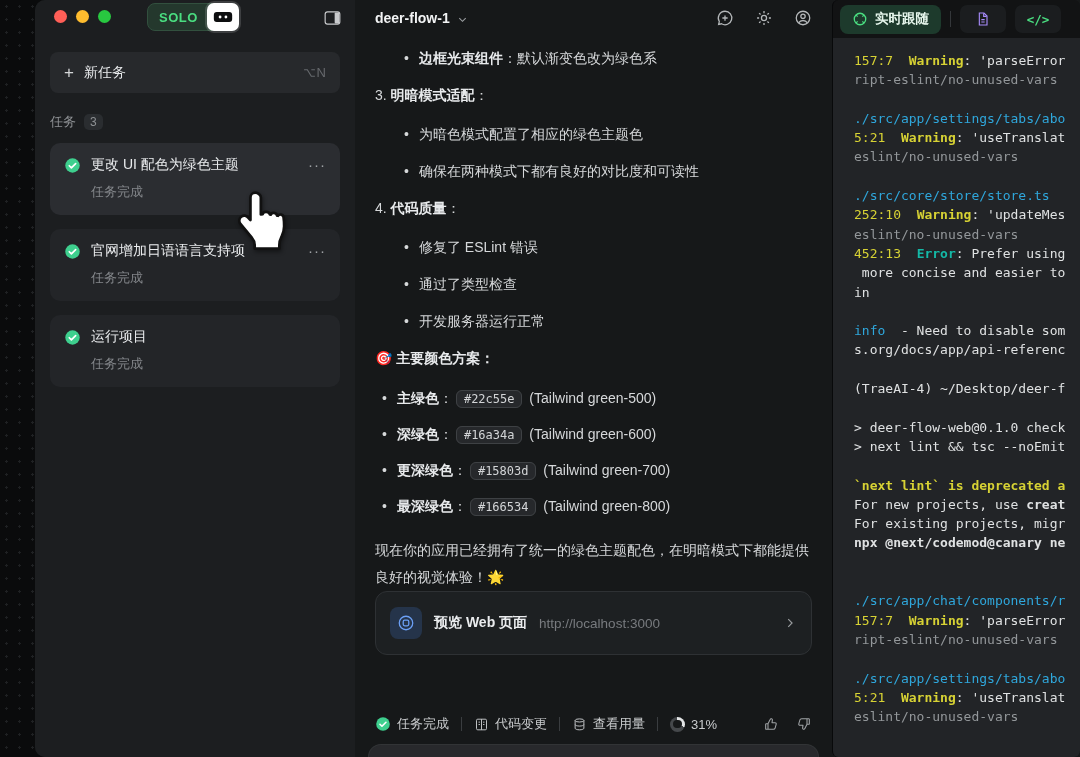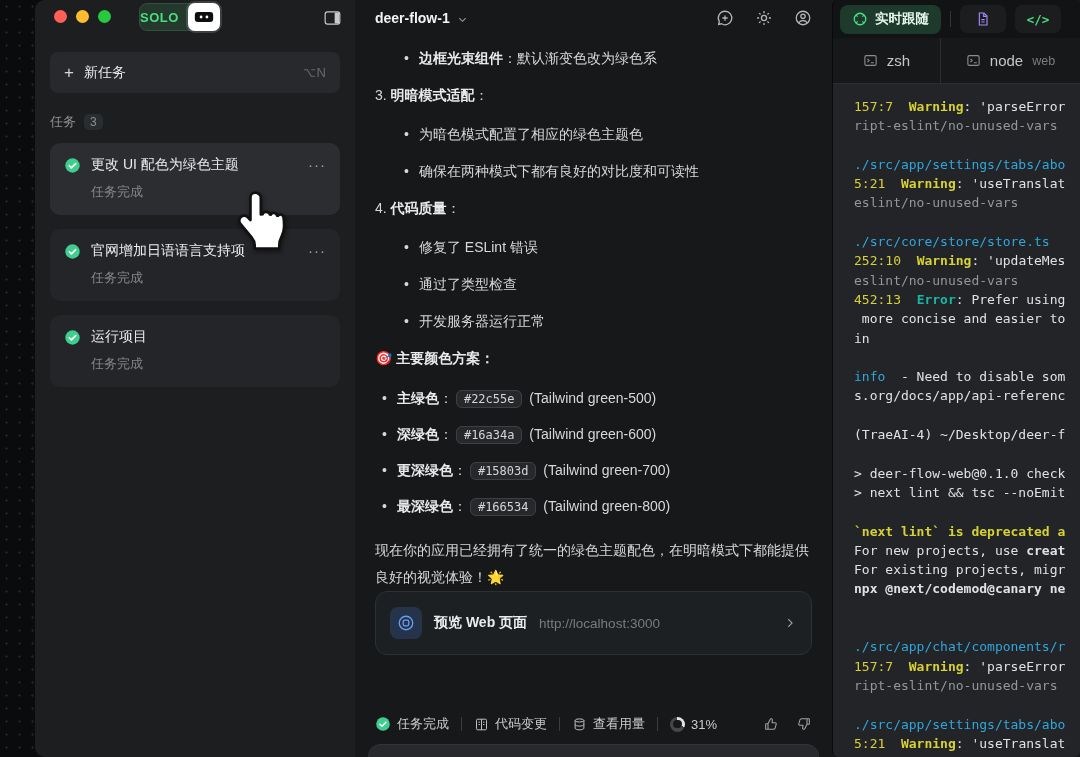--- a/index.html
+++ b/index.html
@@ -13,22 +13,22 @@
     color:#d6d8da;
   }
   .window { position:absolute; left:35px; top:0; right:0; bottom:0;
     border-radius:10px 0 0 10px; overflow:hidden; display:flex; background:#161819; }
 
   
   .sidebar { width:320px; flex-shrink:0; background:#1c1e20; position:relative; }
   .titlebar { height:38px; position:relative; }
   .lights { position:absolute; left:19px; top:10px; display:flex; gap:9px; }
   .light { width:13px; height:13px; border-radius:50%; }
-  .solo-pill { position:absolute; left:104px; top:3px; height:28px; display:flex; align-items:center;
-    background:#24382d; border:1px solid #32503e; border-radius:8px; }
+  .solo-pill { position:absolute; left:112px; top:3px; height:28px; display:flex; align-items:center;
+    background:#24382d; border:1px solid #32503e; border-radius:8px; padding-left:11px; }
   .solo-label { color:#4ade80; font-weight:bold; font-size:13px; letter-spacing:.5px; }
   .solo-knob { width:32px; height:28px; margin-left:9px; margin-right:-1px; background:#fff;
     border-radius:7px; display:flex; align-items:center; justify-content:center;
     box-shadow:0 0 0 2px rgba(255,255,255,.15); }
   .collapse-btn { position:absolute; right:14px; top:10px; color:#c8cacc; cursor:pointer; }
 
   .newtask { margin:14px 15px 0; height:41px; background:#27292c; border-radius:8px;
     display:flex; align-items:center; padding:0 14px; gap:10px; font-size:14px; color:#e8eaec; }
   .newtask .plus { font-size:17px; color:#d5d7d9; line-height:1; }
   .shortcut { margin-left:auto; color:#66696d; font-size:13px; display:flex; align-items:center; gap:1px; }
@@ -353,41 +353,20 @@
         <svg width="16" height="16" viewBox="0 0 24 24" fill="none" stroke="#a78bfa" stroke-width="1.7">
             <path d="M6.5 3h7L18 7.5V21H6.5z"></path>
             <path d="M13 3.5V8h4.5M9.5 13h5M9.5 16.5h5"></path>
           </svg>
       </span>
       <span class="rp-iconbtn">
         <span class="rp-code">&lt;/&gt;</span>
       </span>
     </div>
 
-    <div class="rp-tabs">
-      <span class="rp-tab">
-        <span class="ticon">
-          <svg width="15" height="15" viewBox="0 0 20 20" fill="none" stroke="currentColor" stroke-width="1.5">
-              <rect x="2.5" y="3.5" width="15" height="13" rx="2"></rect>
-              <path d="M6 8l2.2 2L6 12M10.5 13h4"></path>
-            </svg>
-        </span>
-        <span>zsh</span>
-      </span>
-      <span class="rp-tab">
-        <span class="ticon">
-          <svg width="15" height="15" viewBox="0 0 20 20" fill="none" stroke="currentColor" stroke-width="1.5">
-              <rect x="2.5" y="3.5" width="15" height="13" rx="2"></rect>
-              <path d="M6 8l2.2 2L6 12M10.5 13h4"></path>
-            </svg>
-        </span>
-        <span>node</span>
-        <span class="tab-badge">web</span>
-      </span>
-    </div>
 
     <div class="terminal"><div class="tl"><span class="ty">157:7</span><span>  </span><span class="ty tb">Warning</span><span>: 'parseError</span></div><div class="tl"><span class="tg">ript-eslint/no-unused-vars</span></div><div class="tl">&nbsp;</div><div class="tl"><span class="tc">./src/app/settings/tabs/abo</span></div><div class="tl"><span class="ty">5:21</span><span>  </span><span class="ty tb">Warning</span><span>: 'useTranslat</span></div><div class="tl"><span class="tg">eslint/no-unused-vars</span></div><div class="tl">&nbsp;</div><div class="tl"><span class="tc">./src/core/store/store.ts</span></div><div class="tl"><span class="ty">252:10</span><span>  </span><span class="ty tb">Warning</span><span>: 'updateMes</span></div><div class="tl"><span class="tg">eslint/no-unused-vars</span></div><div class="tl"><span class="ty">452:13</span><span>  </span><span class="tr tb">Error</span><span>: Prefer using</span></div><div class="tl"><span> more concise and easier to</span></div><div class="tl"><span>in</span></div><div class="tl">&nbsp;</div><div class="tl"><span class="tc">info</span><span>  - Need to disable som</span></div><div class="tl"><span>s.org/docs/app/api-referenc</span></div><div class="tl">&nbsp;</div><div class="tl"><span>(TraeAI-4) ~/Desktop/deer-f</span></div><div class="tl">&nbsp;</div><div class="tl"><span>&gt; deer-flow-web@0.1.0 check</span></div><div class="tl"><span>&gt; next lint &amp;&amp; tsc --noEmit</span></div><div class="tl">&nbsp;</div><div class="tl"><span class="ty tb">`next lint` is deprecated a</span></div><div class="tl"><span>For new projects, use </span><span class="tb">creat</span></div><div class="tl"><span>For existing projects, migr</span></div><div class="tl"><span class="tb">npx @next/codemod@canary ne</span></div><div class="tl">&nbsp;</div><div class="tl">&nbsp;</div><div class="tl"><span class="tc">./src/app/chat/components/r</span></div><div class="tl"><span class="ty">157:7</span><span>  </span><span class="ty tb">Warning</span><span>: 'parseError</span></div><div class="tl"><span class="tg">ript-eslint/no-unused-vars</span></div><div class="tl">&nbsp;</div><div class="tl"><span class="tc">./src/app/settings/tabs/abo</span></div><div class="tl"><span class="ty">5:21</span><span>  </span><span class="ty tb">Warning</span><span>: 'useTranslat</span></div><div class="tl"><span class="tg">eslint/no-unused-vars</span></div></div>
   </div>
 </div>
 
 <div class="cursor">
   <svg width="52" height="62" viewBox="0 0 27 31">
     <path d="M10 .8C8.6.8 7.5 1.9 7.5 3.3V15l-1.2-1.3c-.9-1.1-2.5-1.3-3.6-.4-1.2.9-1.3 2.6-.4 3.7l5.8 7c1.1 1.3 1.6 2.5 1.6 4v1.8h12.8v-1.7c0-1.7.4-3 1.1-4.3.7-1.4 1.4-3 1.4-5.6 0-1.4-.1-3.1-.3-4.6-.2-1.6-2.3-1.9-2.9-.8l-.5-.1c-.2-1.7-2.9-1.9-3.2-.5l-.5-.1c-.3-1.7-3.4-1.8-3.7-.2l-1 .2V3.3C12.9 1.9 11.4.8 10 .8z" fill="#ffffff" stroke="#111111" stroke-width="1.4" stroke-linejoin="round"></path>
   </svg>
 </div>

